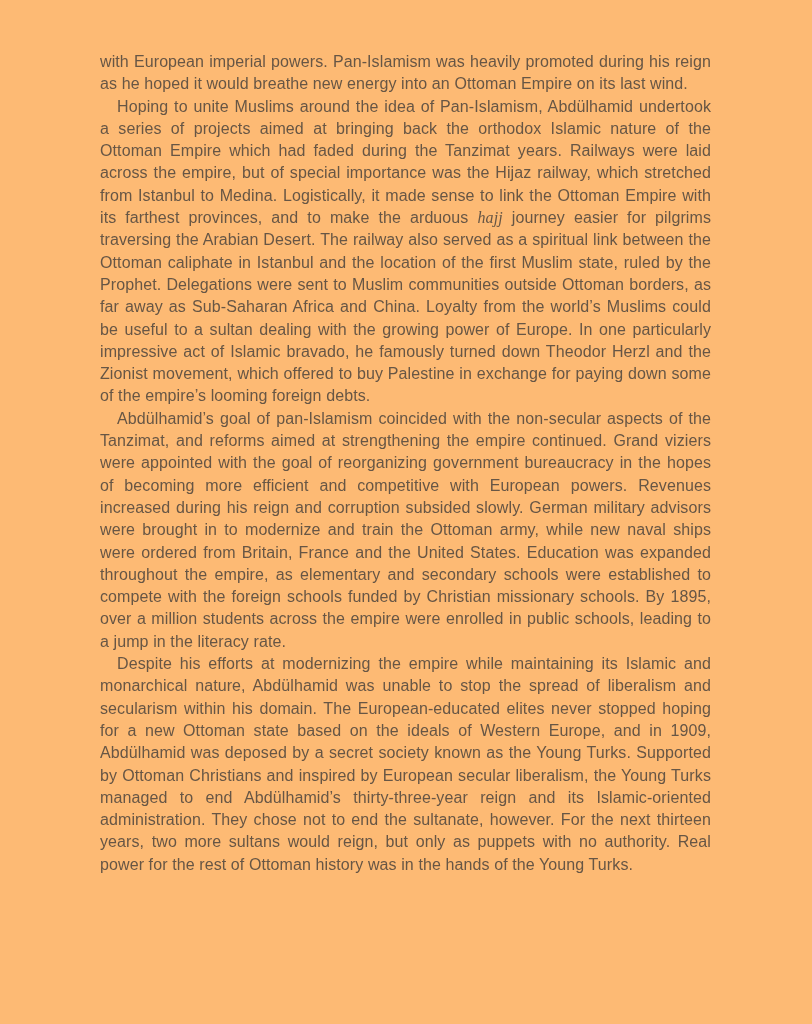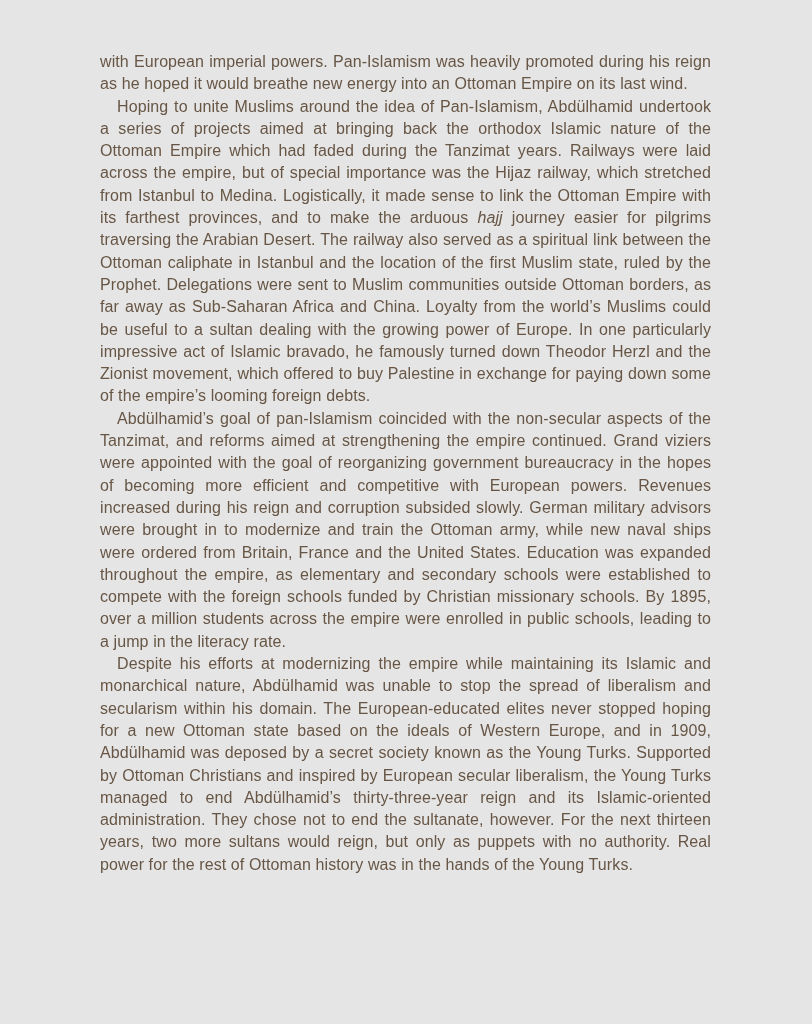--- a/index.html
+++ b/index.html
@@ -3,21 +3,21 @@
 <meta charset="utf-8">
 <style>
   html, body {
     margin: 0;
     padding: 0;
   }
   .page {
     position: relative;
     width: 812px;
     height: 1024px;
-    background: #e5e5e5;
+    background: #fdba74;
     overflow: hidden;
     box-sizing: border-box;
   }
   .text-block {
     position: absolute;
     left: 100px;
     top: 51px;
     width: 611px;
   }
   .text-block p {
@@ -28,20 +28,21 @@
     line-height: 22.3px;
     color: #675645;
     text-align: justify;
     letter-spacing: 0.1px;
   }
   .text-block p.indent {
     text-indent: 17px;
   }
   .text-block em {
     font-style: italic;
+    font-family: Liberation Serif, serif;
   }
 </style>
 </head>
 <body>
 
 <div class="page">
   <div class="text-block">
     <p>with European imperial powers. Pan-Islamism was heavily promoted during his reign as he hoped it would breathe new energy into an Ottoman Empire on its last wind.</p>
     <p class="indent"><span>Hoping to unite Muslims around the idea of Pan-Islamism, Abdülhamid undertook a series of projects aimed at bringing back the orthodox Islamic nature of the Ottoman Empire which had faded during the Tanzimat years. Railways were laid across the empire, but of special importance was the Hijaz railway, which stretched from Istanbul to Medina. Logistically, it made sense to link the Ottoman Empire with its farthest provinces, and to make the arduous </span><em>hajj</em><span> journey easier for pilgrims traversing the Arabian Desert. The railway also served as a spiritual link between the Ottoman caliphate in Istanbul and the location of the first Muslim state, ruled by the Prophet. Delegations were sent to Muslim communities outside Ottoman borders, as far away as Sub-Saharan Africa and China. Loyalty from the world’s Muslims could be useful to a sultan dealing with the growing power of Europe. In one particularly impressive act of Islamic bravado, he famously turned down Theodor Herzl and the Zionist movement, which offered to buy Palestine in exchange for paying down some of the empire’s looming foreign debts.</span></p>
     <p class="indent">Abdülhamid’s goal of pan-Islamism coincided with the non-secular aspects of the Tanzimat, and reforms aimed at strengthening the empire continued. Grand viziers were appointed with the goal of reorganizing government bureaucracy in the hopes of becoming more efficient and competitive with European powers. Revenues increased during his reign and corruption subsided slowly. German military advisors were brought in to modernize and train the Ottoman army, while new naval ships were ordered from Britain, France and the United States. Education was expanded throughout the empire, as elementary and secondary schools were established to compete with the foreign schools funded by Christian missionary schools. By 1895, over a million students across the empire were enrolled in public schools, leading to a jump in the literacy rate.</p>

